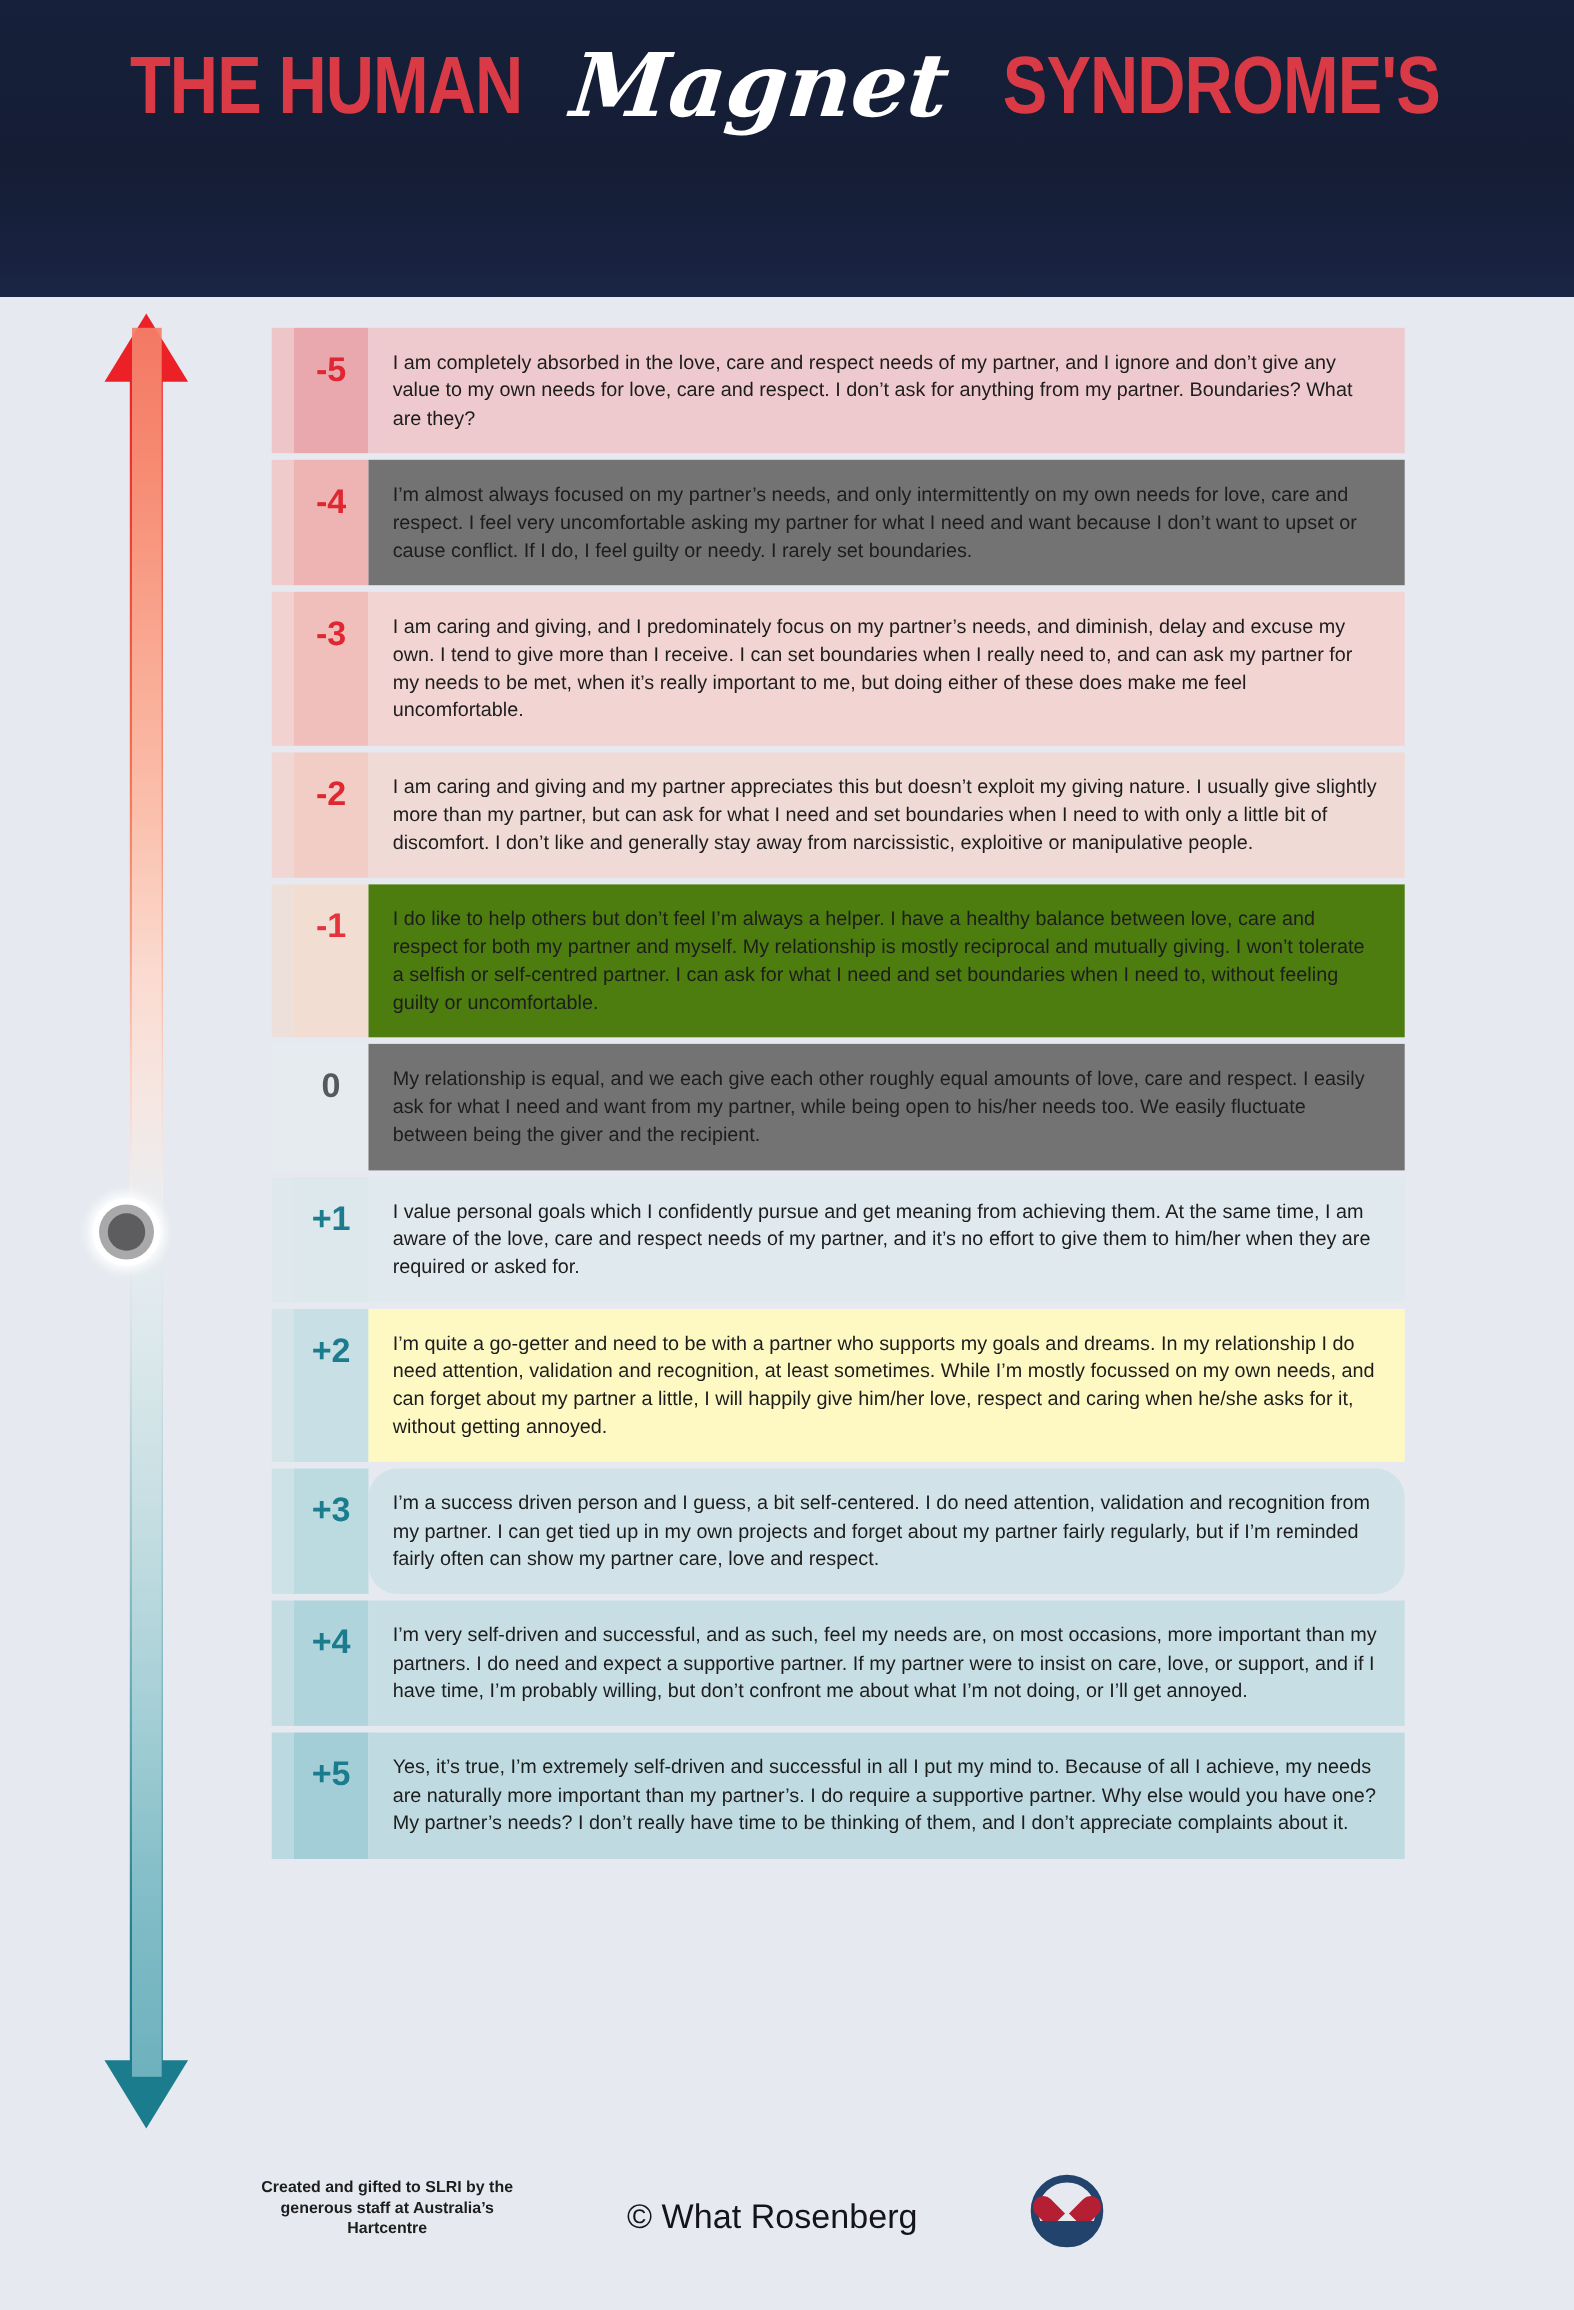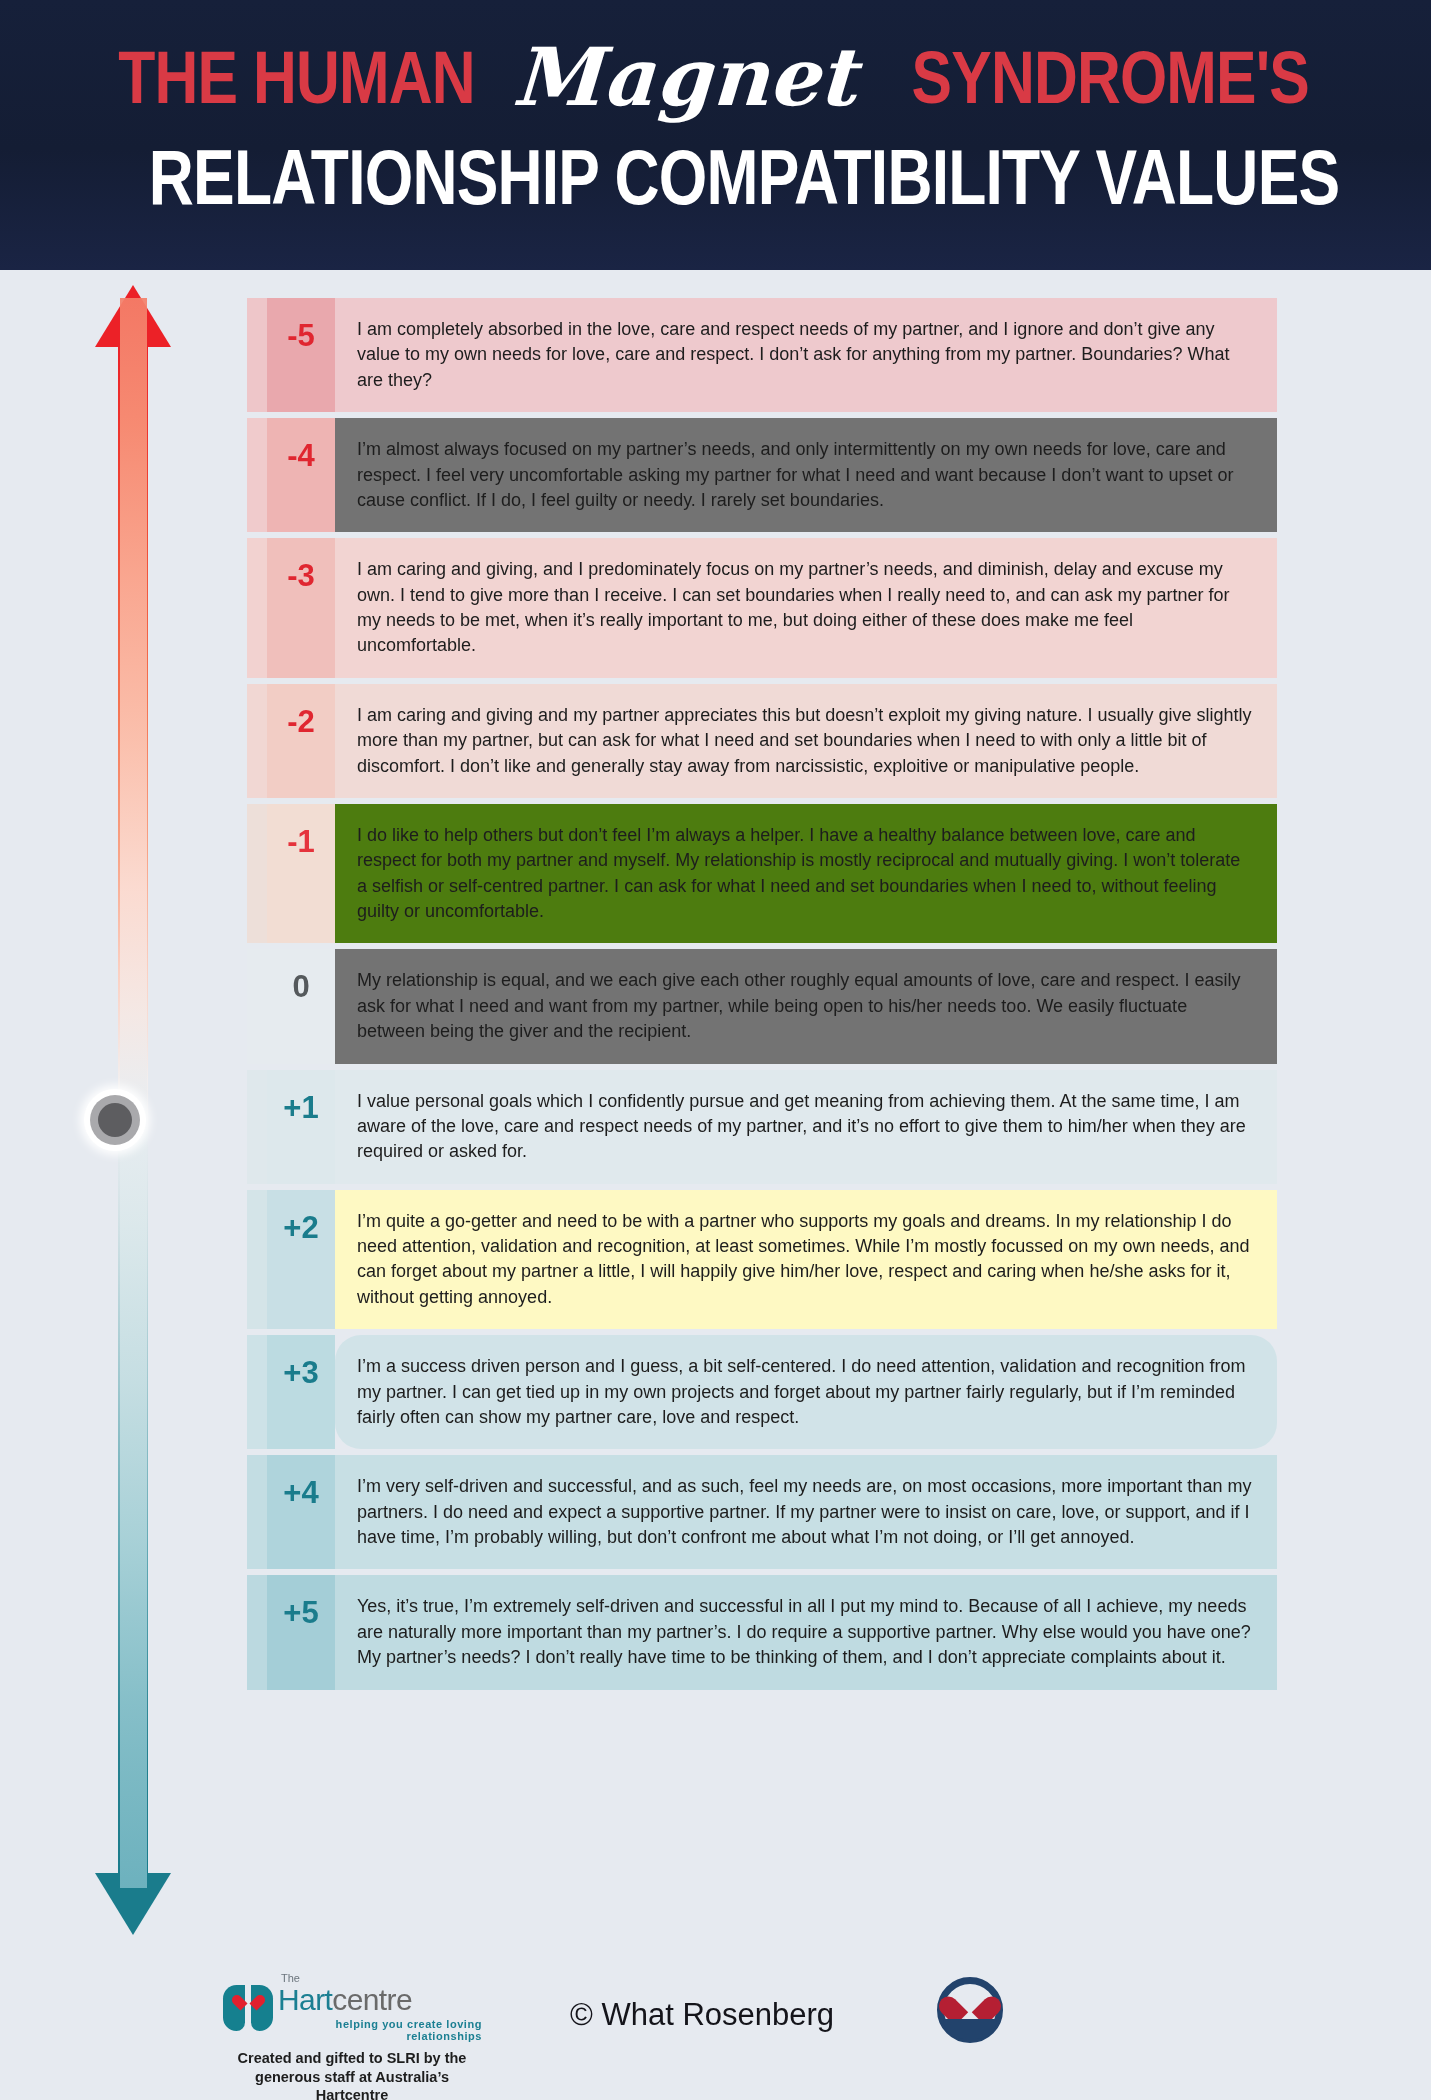--- a/index.html
+++ b/index.html
@@ -416,23 +416,20 @@
     margin-top: 1px;
   }
 </style>
 </head>
 <body>
 
 <div id="header">
   <div id="header-line1">
     <span class="hdr-red">THE HUMAN</span><span class="hdr-script">Magnet</span><span class="hdr-red">SYNDROME'S</span>
   </div>
-  <div id="header-line2">
-    <span class="hdr-white">RELATIONSHIP COMPATIBILITY VALUES</span>
-  </div>
 </div>
 
 <div id="spine">
   <div id="arrow-up-head"></div>
   <div id="arrow-shaft"></div>
   <div id="arrow-down-head"></div>
 </div>
 
 <div id="grad-strip"></div>
 
@@ -507,32 +504,20 @@
     <div class="row-edge"></div>
     <div class="row-num">+5</div>
     <div class="row-txt">Yes, it’s true, I’m extremely self-driven and successful in all I put my mind to. Because of all I achieve, my needs are naturally more important than my partner’s. I do require a supportive partner. Why else would you have one? My partner’s needs? I don’t really have time to be thinking of them, and I don’t appreciate complaints about it.</div>
   </div>
 
 </div>
 
 <div id="footer">
 
   <div id="hart-logo">
-    <div id="hart-top">
-      <div id="hart-mark">
-        <div id="hart-leaf-l"></div>
-        <div id="hart-leaf-r"></div>
-        <div id="hart-heart"></div>
-      </div>
-      <div id="hart-words">
-        <div id="hart-the">The</div>
-        <div id="hart-name"><span class="hart-a">Hart</span><span class="hart-b">centre</span></div>
-        <div id="hart-tag">helping you create loving relationships</div>
-      </div>
-    </div>
     <div id="hart-credit">
       <div>Created and gifted to SLRI by the</div>
       <div>generous staff at Australia’s Hartcentre</div>
     </div>
   </div>
 
   <div id="copyright">© What Rosenberg</div>
 
   <div id="slri-logo">
     <div id="slri-mark">

